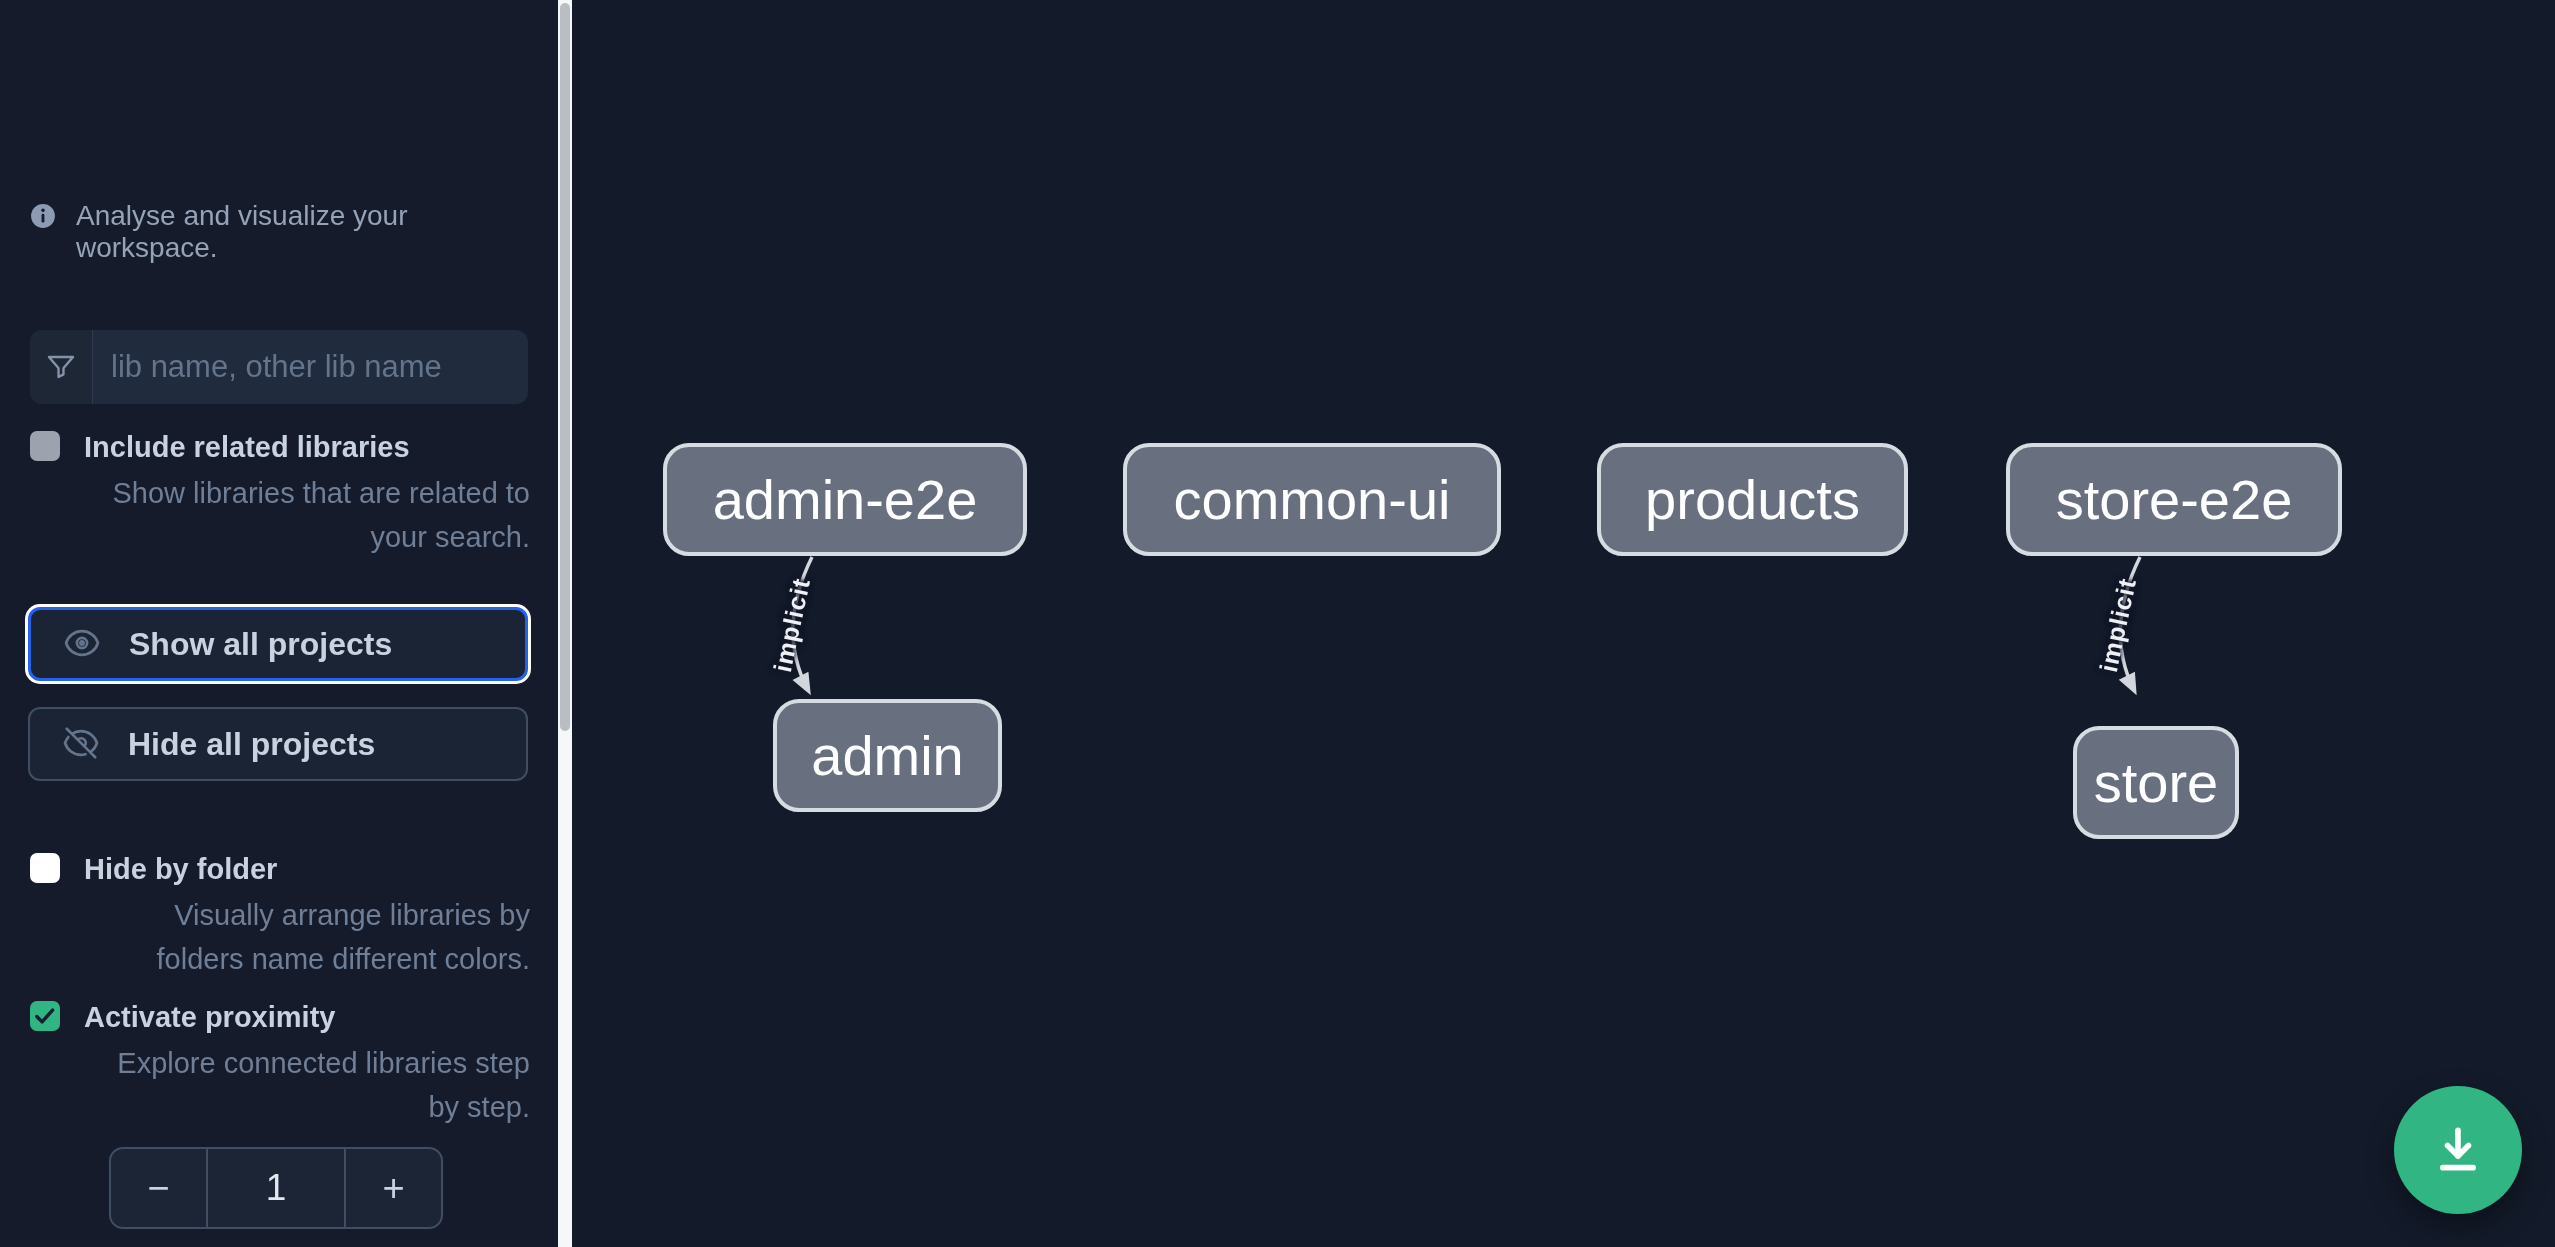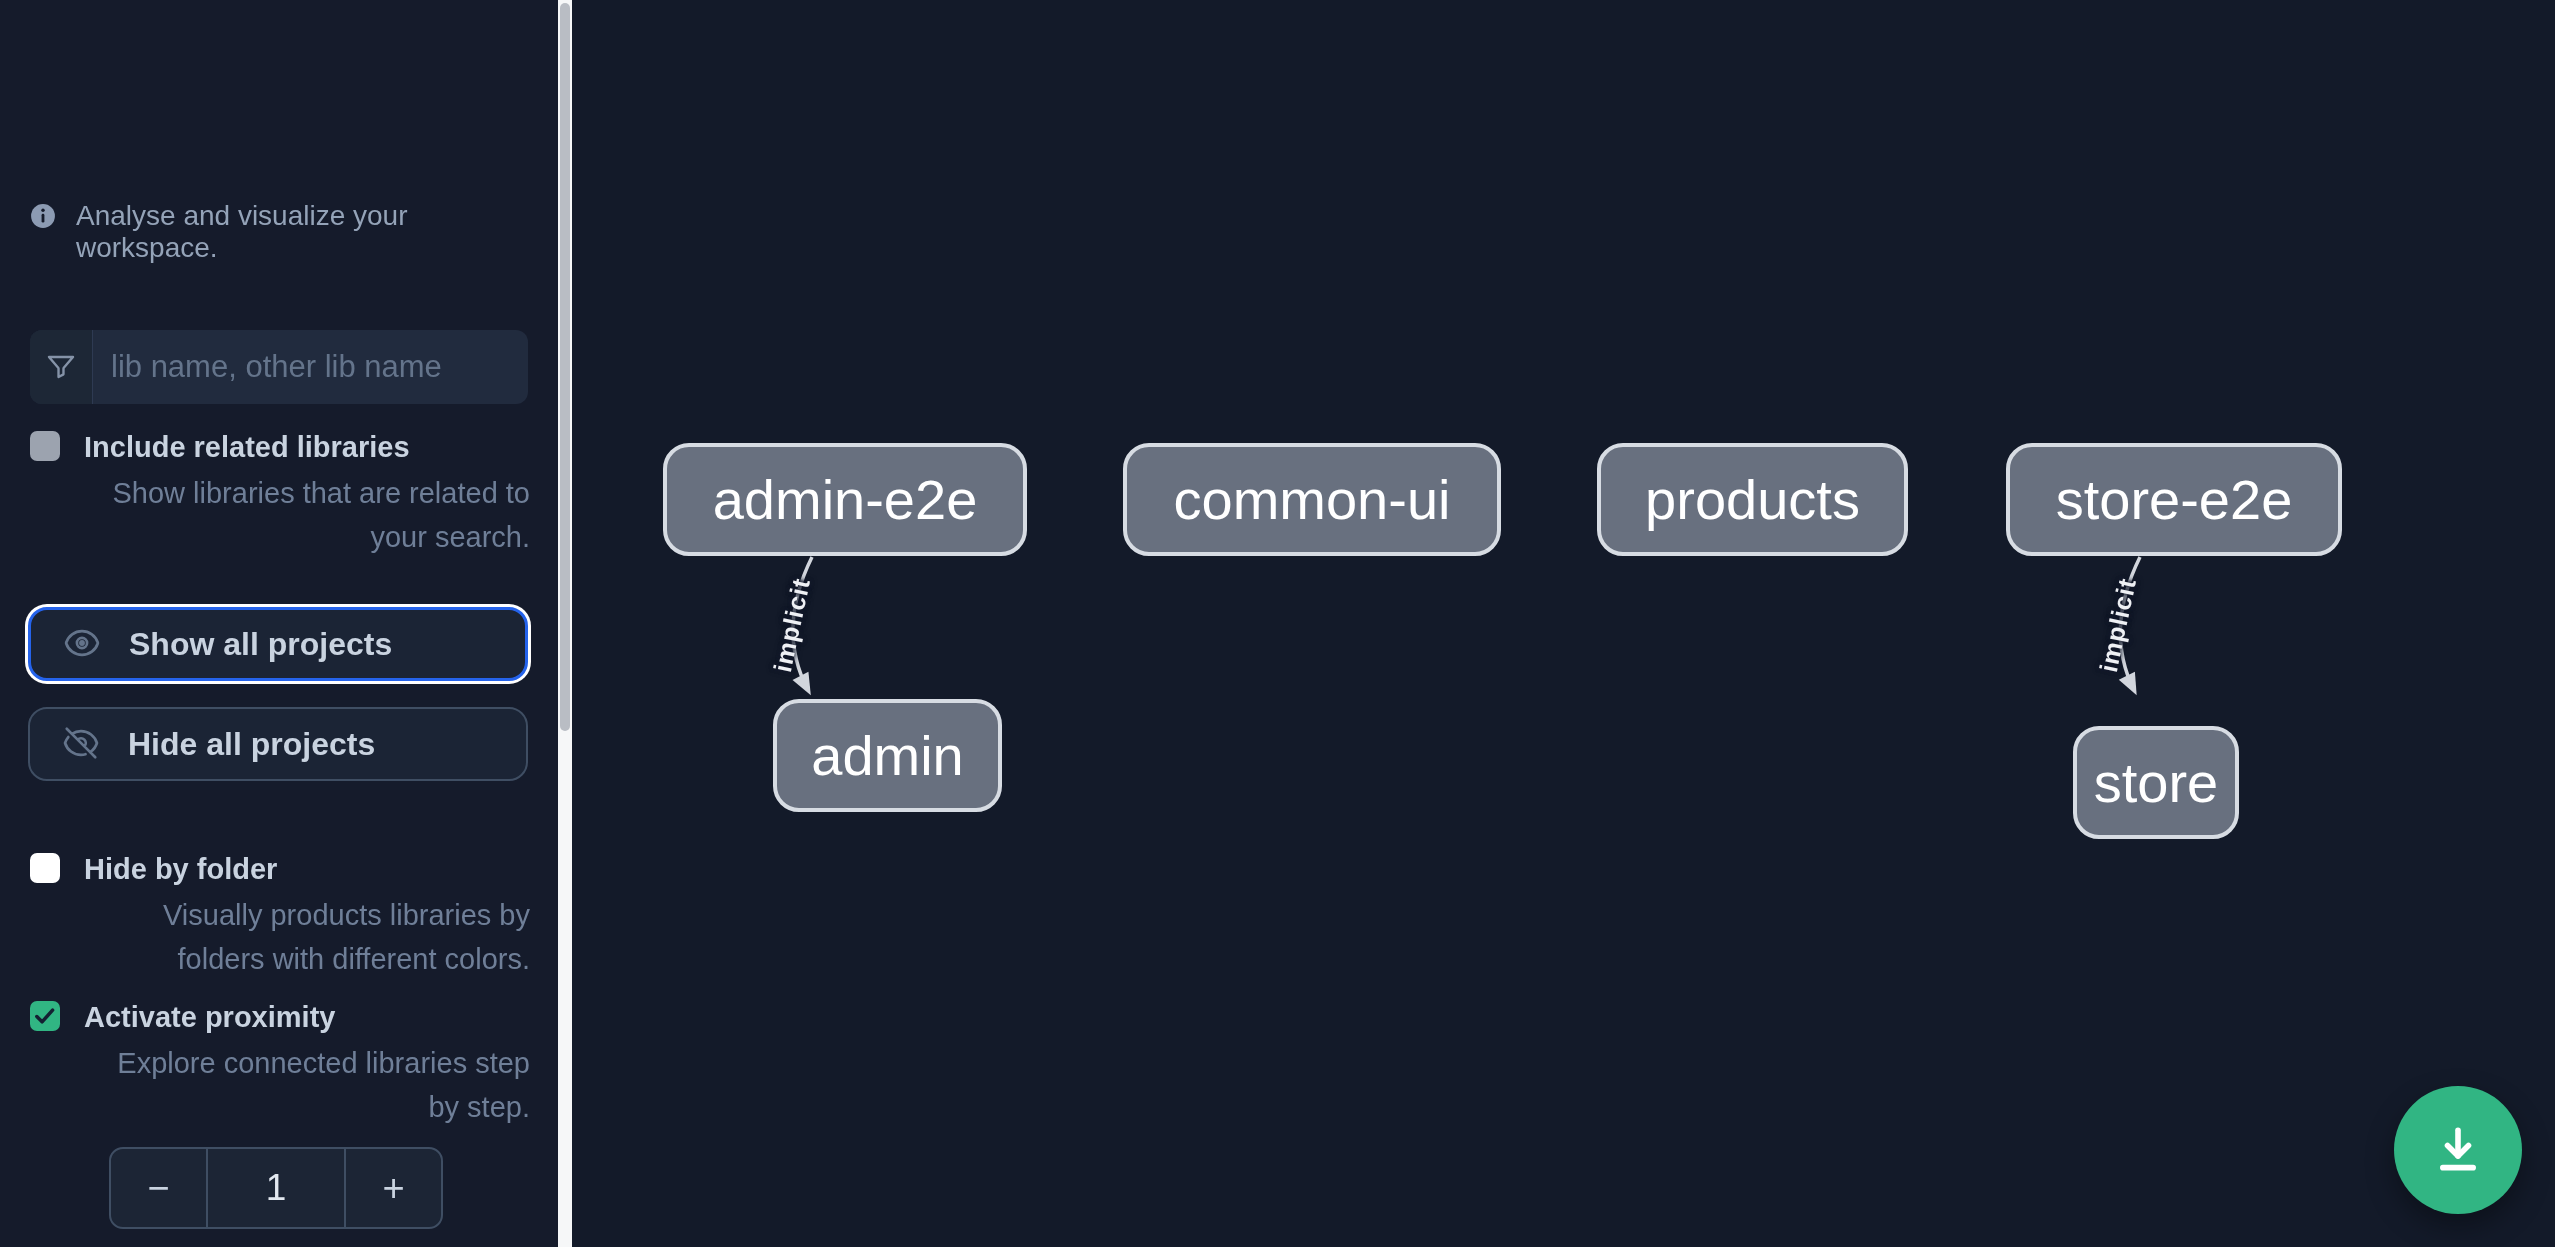--- a/index.html
+++ b/index.html
@@ -52,21 +52,21 @@
   .checkbox.cb-gray{background:var(--cb-gray);}
   .checkbox.cb-white{background:#ffffff;}
   .checkbox.cb-green{background:var(--green);}
   .checkbox svg{display:none;position:absolute;inset:1px;width:28px;height:28px;}
   .checkbox.checked svg{display:block;}
   .toggle-text{margin-left:24px;width:446px;}
   .toggle-title{font-size:29px;font-weight:700;color:var(--text-label);line-height:38px;}
   .toggle-desc{margin-top:5px;font-size:29px;color:var(--text-desc);line-height:44px;text-align:right;}
 
   .action-btn{position:absolute;left:28px;width:500px;height:74px;background:var(--btn-bg);
-    border:2px solid var(--btn-border);border-radius:19px;display:flex;align-items:center;
+    border:2px solid var(--btn-border);border-radius:12px;display:flex;align-items:center;
     cursor:pointer;color:var(--text-label);font-family:inherit;}
   .action-btn.focused{border:3px solid var(--blue);box-shadow:0 0 0 3px #ffffff;}
   .action-btn svg{width:38px;height:38px;margin-left:32px;flex:0 0 38px;}
   .action-btn .btn-label{margin-left:28px;font-size:32px;font-weight:700;}
 
   .stepper{position:absolute;left:109px;top:1147px;width:334px;height:82px;display:flex;
     border:2px solid var(--btn-border);border-radius:14px;background:#1c2535;overflow:hidden;}
   .stepper .step-btn{width:97px;border:none;background:transparent;color:var(--text-label);
     font-size:38px;cursor:pointer;font-family:inherit;}
   .stepper .step-btn:first-child{border-right:2px solid var(--btn-border);}
@@ -150,21 +150,21 @@
       </span>
       <span class="btn-label">Hide all projects</span>
     </button>
 
     <div class="toggle-row" style="top:850px">
       <span class="checkbox cb-white">
         
       </span>
       <div class="toggle-text">
         <div class="toggle-title">Hide by folder</div>
-        <div class="toggle-desc">Visually products libraries by folders with different colors.</div>
+        <div class="toggle-desc">Visually arrange libraries by folders name different colors.</div>
       </div>
     </div>
 
     <div class="toggle-row" style="top:998px">
       <span class="checkbox cb-green checked">
         <svg viewBox="0 0 24 24" fill="none" stroke="#142032" stroke-width="3" stroke-linecap="round" stroke-linejoin="round">
             <path d="M5 12.5l4.5 4.5 9-10"></path>
           </svg>
       </span>
       <div class="toggle-text">

